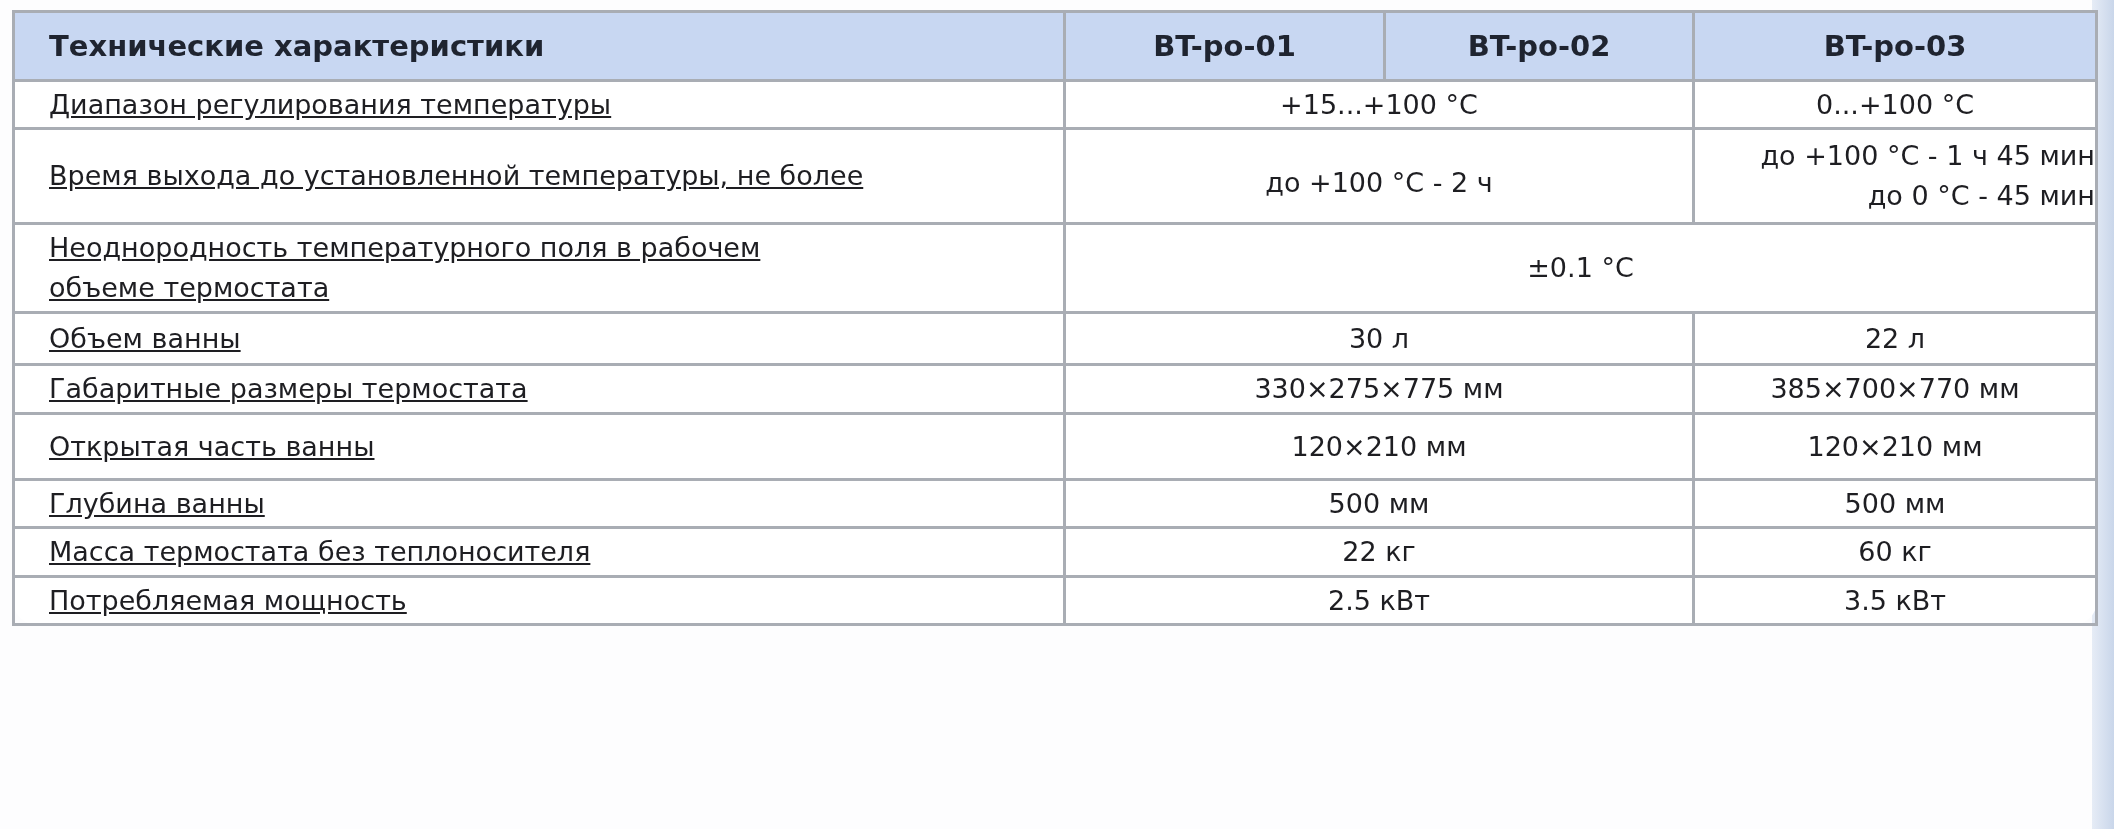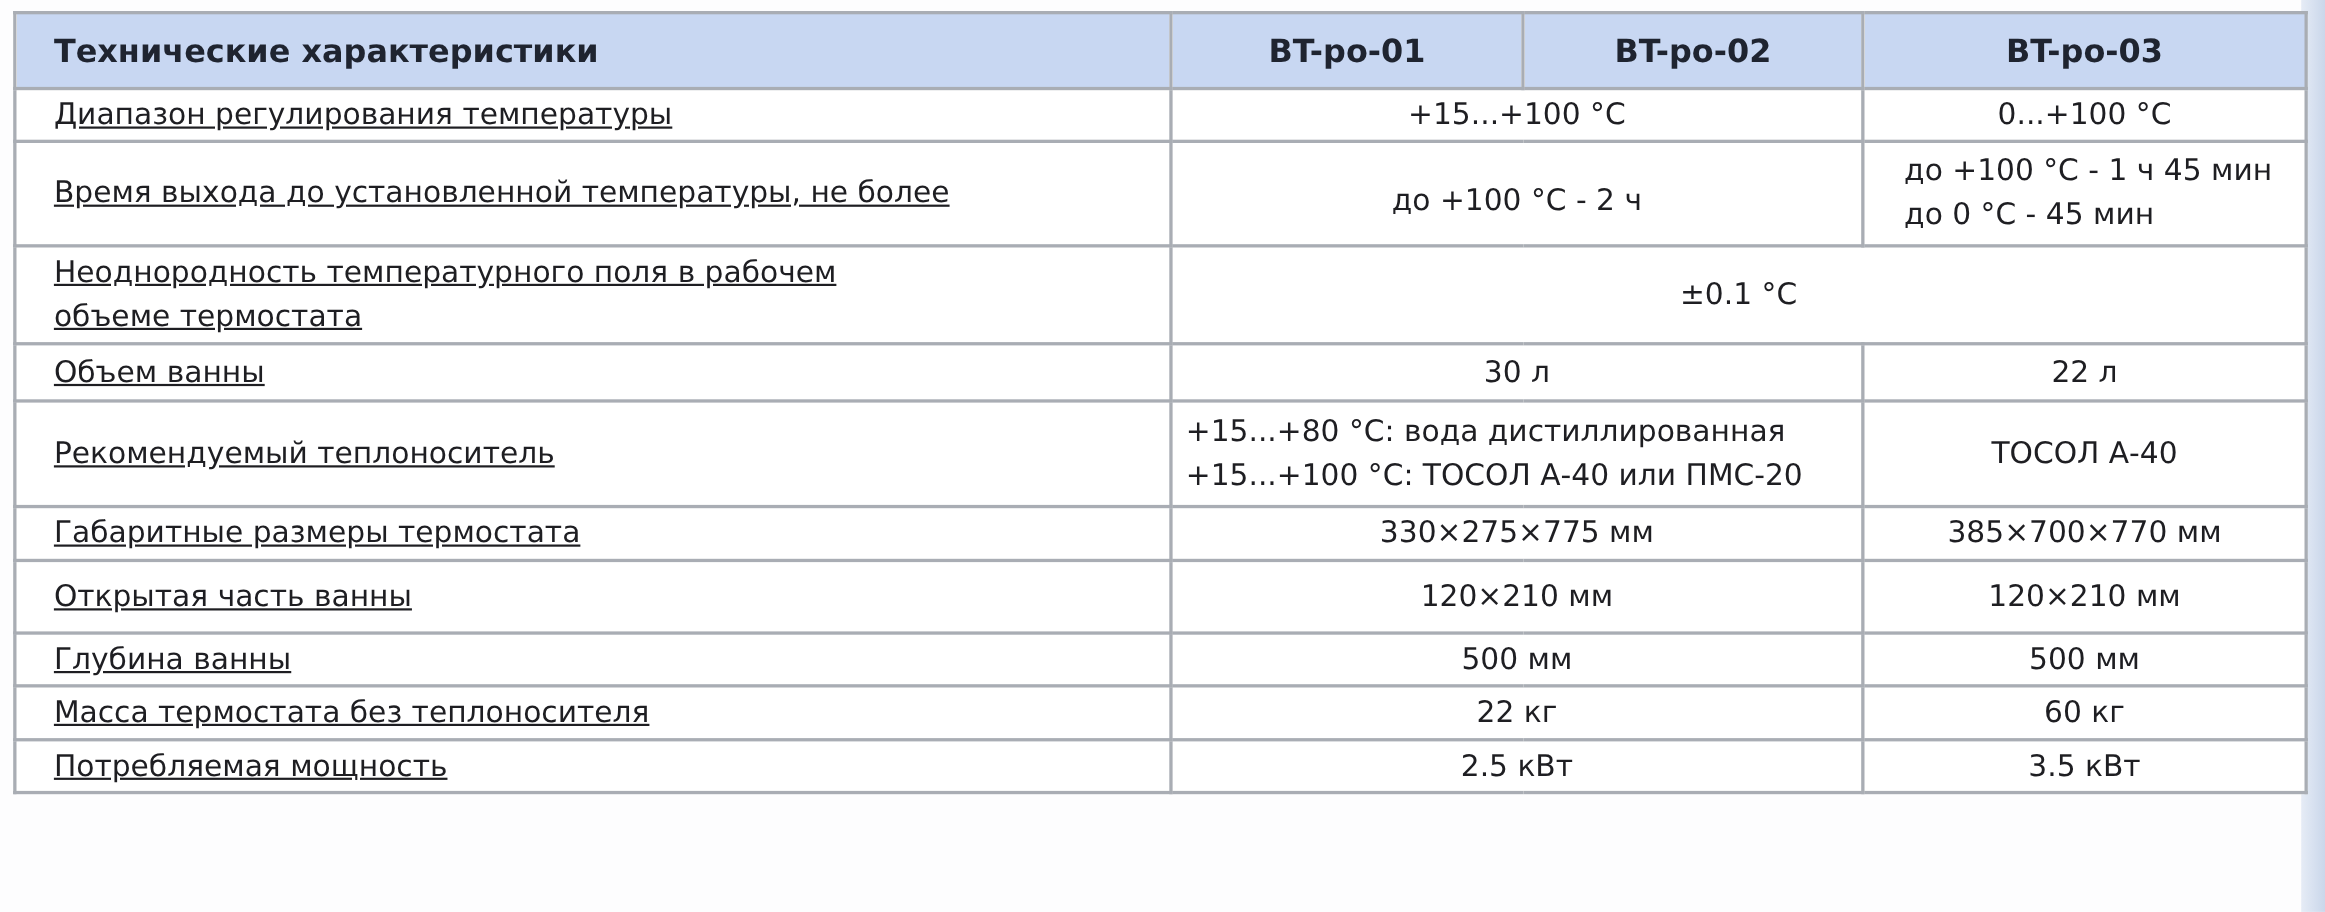--- a/index.html
+++ b/index.html
@@ -13,20 +13,21 @@
   .edge-strip {
     position: absolute; right: 0; top: 0; width: 22px; height: 829px;
     background: linear-gradient(to right, #e6ecf6, #c9d6ea);
   }
   table.spec {
     position: absolute; left: 12px; top: 10px;
     width: 2083px;
     border-collapse: collapse;
     table-layout: fixed;
     background: #ffffff;
+    border-radius: 28px;
   }
   table.spec td, table.spec th {
     border: 3px solid #a9adb4;
     padding: 0;
     font-size: 27px;
     line-height: 40px;
     font-weight: normal;
     vertical-align: middle;
     white-space: nowrap;
     overflow: hidden;
@@ -34,21 +35,21 @@
   table.spec th {
     background: #c8d7f2;
     font-weight: bold;
     color: #1f2430;
     font-size: 29px;
   }
   table.spec th.param-head { text-align: left; padding-left: 34px; }
   table.spec td.param { text-align: left; padding-left: 34px; text-decoration: underline; }
   table.spec td.val { text-align: center; }
   table.spec td.val.left { text-align: left; padding-left: 12px; }
-  table.spec td.val.left3 { text-align: left; padding-left: 36px; }
+  table.spec td.val.left3 { text-align: right; padding-left: 36px; }
   .ln { display: block; }
 </style>
 </head>
 <body>
 
 <div class="edge-strip"></div>
 
 <table class="spec">
   <colgroup>
     <col style="width:1051px">
@@ -81,28 +82,20 @@
       <span class="ln">Неоднородность температурного поля в рабочем</span>
       <span class="ln">объеме термостата</span>
     </td>
     <td class="val" colspan="3">±0.1 °C</td>
   </tr>
   <tr style="height:52px">
     <td class="param">Объем ванны</td>
     <td class="val" colspan="2">30 л</td>
     <td class="val">22 л</td>
   </tr>
-  <tr style="height:96px">
-    <td class="param">Рекомендуемый теплоноситель</td>
-    <td class="val left" colspan="2">
-      <span class="ln">+15...+80 °C: вода дистиллированная</span>
-      <span class="ln">+15...+100 °C: ТОСОЛ А-40 или ПМС-20</span>
-    </td>
-    <td class="val">ТОСОЛ А-40</td>
-  </tr>
   <tr style="height:49px">
     <td class="param">Габаритные размеры термостата</td>
     <td class="val" colspan="2">330×275×775 мм</td>
     <td class="val">385×700×770 мм</td>
   </tr>
   <tr style="height:66px">
     <td class="param">Открытая часть ванны</td>
     <td class="val" colspan="2">120×210 мм</td>
     <td class="val">120×210 мм</td>
   </tr>

